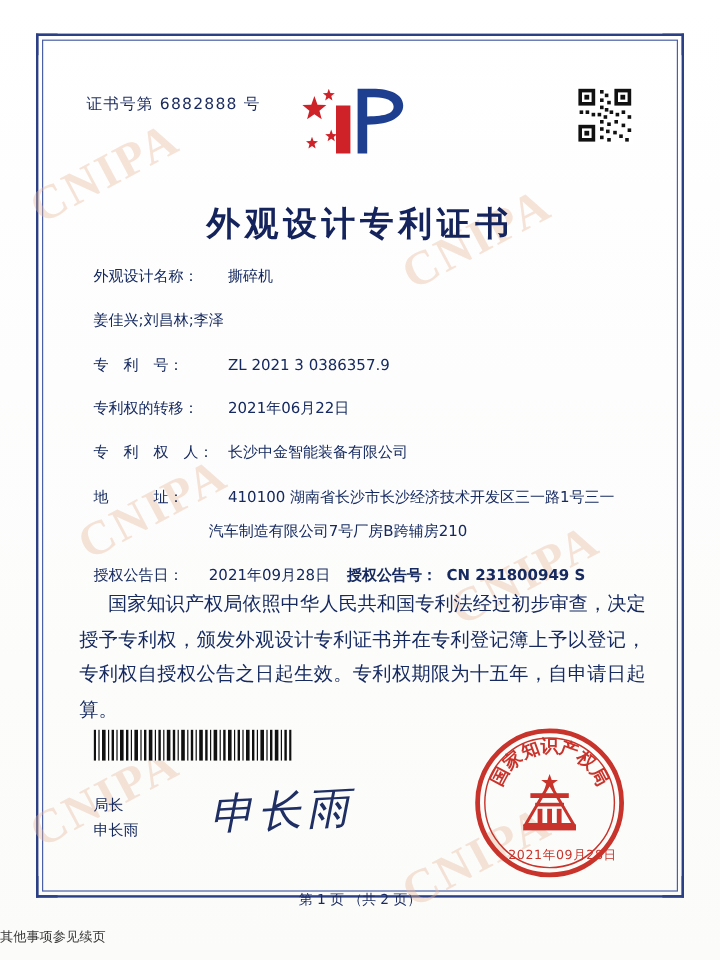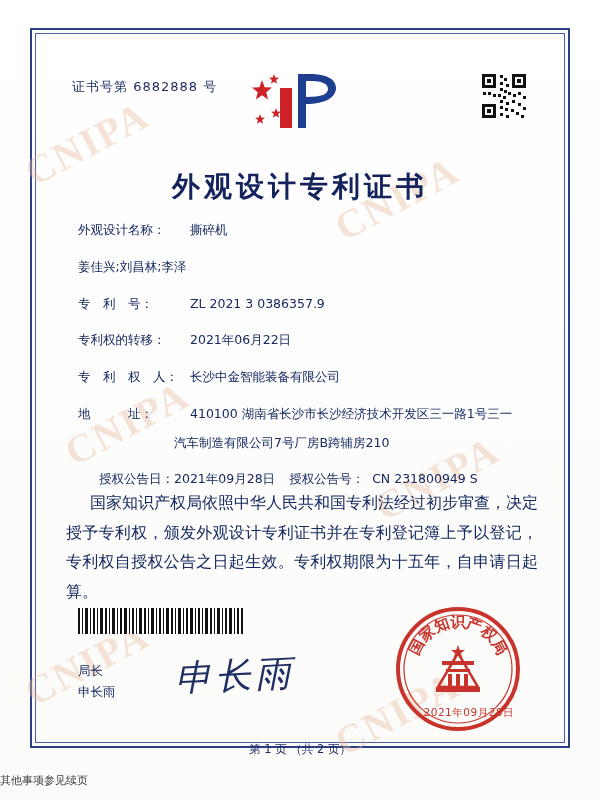--- a/index.html
+++ b/index.html
@@ -84,23 +84,23 @@
     color:#162a60;
   }
   .frow{display:flex;margin-bottom:13px;gap:16px;}
   .flabel{
     width:96px;flex:none;
     letter-spacing:0px;
     white-space:nowrap;
   }
   .fval{flex:1;}
   .frow-split{display:flex;margin-bottom:13px;}
-  .half{display:flex;text-align:right;}
+  .half{display:flex;}
   .half .flabel{width:96px;}
-  .half2{display:flex;margin-left:14px;}
+  .half2{display:flex;margin-left:14px;font-weight:bold;}
   .half2 .flabel{width:auto;margin-right:8px;}
   .addr-second{
     margin-left:96px;margin-top:-8px;margin-bottom:13px;
   }
 
   .para{
     position:absolute;left:66px;right:62px;
     font-size:16px;
     line-height:1.85;
     text-align:justify;

